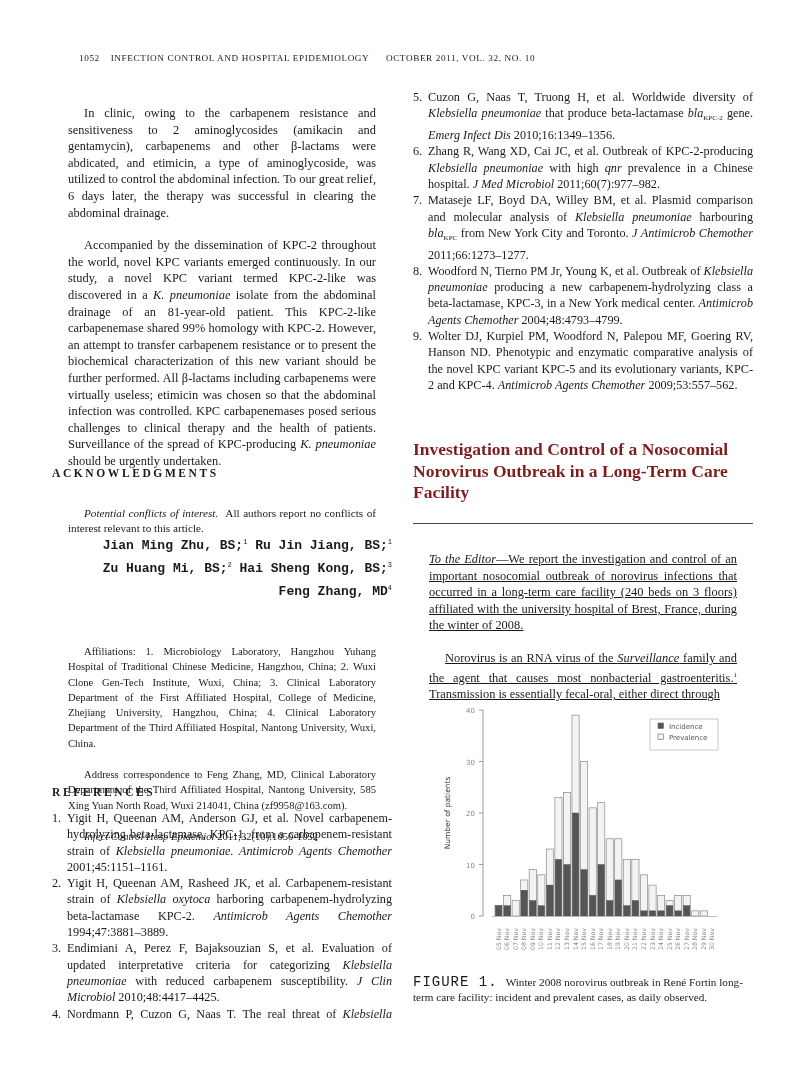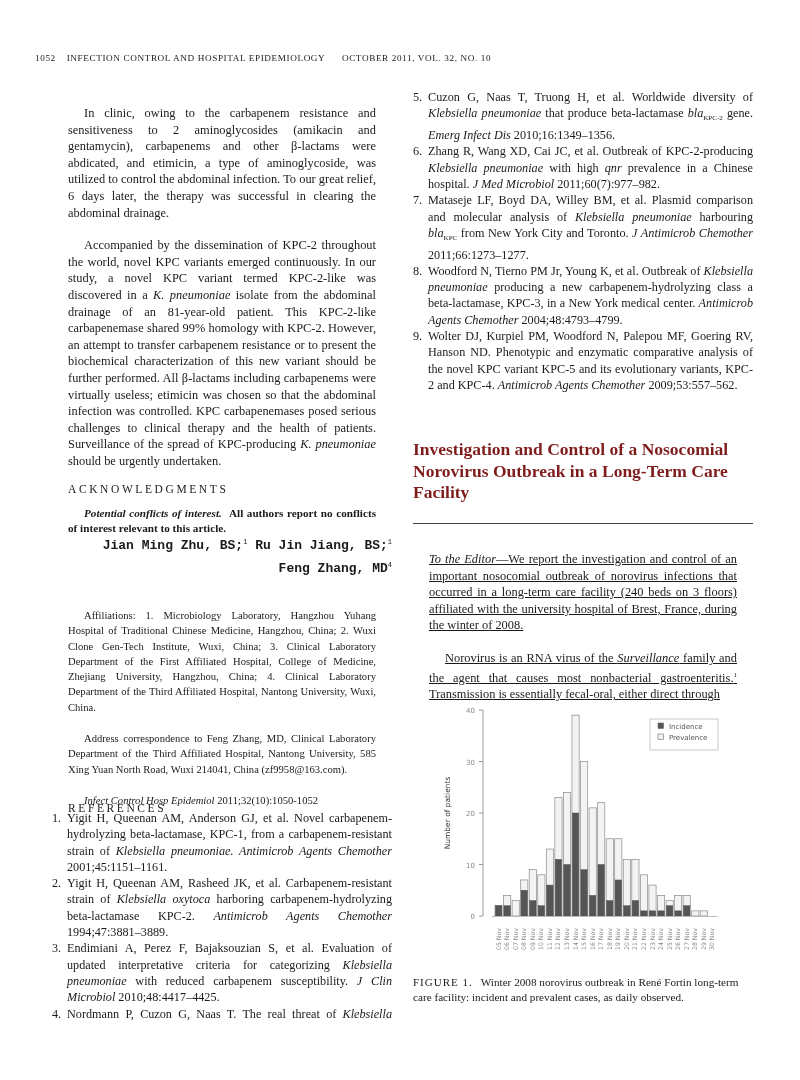--- a/index.html
+++ b/index.html
@@ -1,43 +1,43 @@
 <!DOCTYPE html>
 <html><head>
 <meta charset="utf-8">
 <style>
   html, body { margin: 0; padding: 0; background: #ffffff; }
   body { width: 800px; height: 1080px; position: relative; overflow: hidden;
          font-family: "Liberation Serif", "DejaVu Serif", serif; color: #1a1a1a; }
   .running-head { position: absolute; left: 35px; top: 53px; font-size: 9.2px; letter-spacing: 0.6px; white-space: nowrap; }
-  .running-head .pg { margin-right: 8px; }
+  .running-head .pg { margin-right: 8px; margin-left: 44px; }
   .running-head .sp { margin-left: 14px; }
   .col { position: absolute; font-size: 12.4px; line-height: 16.6px; text-align: justify; }
   .col-left { left: 52px; top: 89px; width: 340px; }
   p { margin: 16px; text-indent: 16px; }
   p.noindent { text-indent: 0; }
-  .section-head { font-size: 11.5px; letter-spacing: 2.6px; font-weight: normal; margin: 16px; text-indent: 0; }
+  .section-head { font-size: 11.5px; letter-spacing: 2.6px; font-weight: bold; margin: 0; text-indent: 0; }
   .ack-head { position: absolute; left: 52px; top: 467px; }
-  .ack-text { position: absolute; left: 52px; top: 490px; width: 340px; font-size: 11.2px; line-height: 15.2px; text-align: justify; font-weight: bold; }
+  .ack-text { position: absolute; left: 52px; top: 490px; width: 340px; font-size: 11.2px; line-height: 15.2px; text-align: justify; }
   .authors { position: absolute; left: 52px; top: 533px; width: 340px; text-align: right; font-size: 13px; line-height: 18.5px; font-weight: bold; font-family: Liberation Mono, monospace; }
   .authors sup { font-size: 7px; font-weight: normal; }
-  .affil { position: absolute; left: 52px; top: 592px; width: 340px; font-size: 10.6px; line-height: 15.3px; text-align: justify; }
+  .affil { position: absolute; left: 52px; top: 628px; width: 340px; font-size: 10.6px; line-height: 15.3px; text-align: justify; }
   .refs-head { position: absolute; left: 52px; top: 786px; }
   ol.refs { margin: 0; padding: 0; list-style: none; }
   ol.refs li { position: relative; padding-left: 15px; text-align: justify; }
   ol.refs li .num { position: absolute; left: 0; top: 0; }
   .refs-left { position: absolute; left: 52px; top: 810px; width: 340px; font-size: 12.2px; line-height: 16.3px; }
   .refs-right { position: absolute; left: 413px; top: 89px; width: 340px; font-size: 12.2px; line-height: 16.3px; }
   .cont { text-align: justify; padding-left: 15px; }
   .article-title { position: absolute; left: 413px; top: 439px; width: 340px; font-size: 17.5px; line-height: 21.5px; font-weight: bold; color: #7f1d1d; }
   .title-rule { position: absolute; left: 413px; top: 523px; width: 340px; height: 1px; background: #444; }
   .letter { position: absolute; left: 413px; top: 535px; width: 340px; font-size: 12.4px; line-height: 16.6px; text-align: justify; text-decoration: underline; }
   .figure { position: absolute; left: 436px; top: 700px; width: 300px; height: 260px; }
   .caption { position: absolute; left: 413px; top: 975px; width: 340px; font-size: 11.2px; line-height: 15px; }
-  .caption .fig-label { font-size: 11px; letter-spacing: 1px; margin-right: 8px; }
+  .caption .fig-label { font-size: 14px; letter-spacing: 1px; margin-right: 8px; font-family: Liberation Mono, monospace; }
   i { font-style: italic; }
   sub { font-size: 7px; }
 </style>
 </head>
 <body>
 
 <div class="running-head">
   <span class="pg">1052</span>
   <span>INFECTION CONTROL AND HOSPITAL EPIDEMIOLOGY</span>
   <span class="sp">OCTOBER 2011, VOL. 32, NO. 10</span>
@@ -48,20 +48,21 @@
   <p><span>Accompanied by the dissemination of KPC-2 throughout the world, novel KPC variants emerged continuously. In our study, a novel KPC variant termed KPC-2-like was discovered in a </span><i>K. pneumoniae</i><span> isolate from the abdominal drainage of an 81-year-old patient. This KPC-2-like carbapenemase shared 99% homology with KPC-2. However, an attempt to transfer carbapenem resistance or to present the biochemical characterization of this new variant should be further performed. All β-lactams including carbapenems were virtually useless; etimicin was chosen so that the abdominal infection was controlled. KPC carbapenemases posed serious challenges to clinical therapy and the health of patients. Surveillance of the spread of KPC-producing </span><i>K. pneumoniae</i><span> should be urgently undertaken.</span></p>
 </div>
 
 <h3 class="section-head ack-head">ACKNOWLEDGMENTS</h3>
 <div class="ack-text">
   <p><i>Potential conflicts of interest.</i>&nbsp;&nbsp;<span>All authors report no conflicts of interest relevant to this article.</span></p>
 </div>
 
 <div class="authors">
   <div><span>Jian Ming Zhu, BS;</span><sup>1</sup> <span>Ru Jin Jiang, BS;</span><sup>1</sup></div>
+  <div><span>Zu Huang Mi, BS;</span><sup>2</sup> <span>Hai Sheng Kong, BS;</span><sup>3</sup></div>
   <div><span>Feng Zhang, MD</span><sup>4</sup></div>
 </div>
 
 <div class="affil">
   <p>Affiliations: 1. Microbiology Laboratory, Hangzhou Yuhang Hospital of Traditional Chinese Medicine, Hangzhou, China; 2. Wuxi Clone Gen-Tech Institute, Wuxi, China; 3. Clinical Laboratory Department of the First Affiliated Hospital, College of Medicine, Zhejiang University, Hangzhou, China; 4. Clinical Laboratory Department of the Third Affiliated Hospital, Nantong University, Wuxi, China.</p>
   <p>Address correspondence to Feng Zhang, MD, Clinical Laboratory Department of the Third Affiliated Hospital, Nantong University, 585 Xing Yuan North Road, Wuxi 214041, China (zf9958@163.com).</p>
   <p><i>Infect Control Hosp Epidemiol</i><span> 2011;32(10):1050-1052</span></p>
 </div>
 
 <h3 class="section-head refs-head">REFERENCES</h3>

